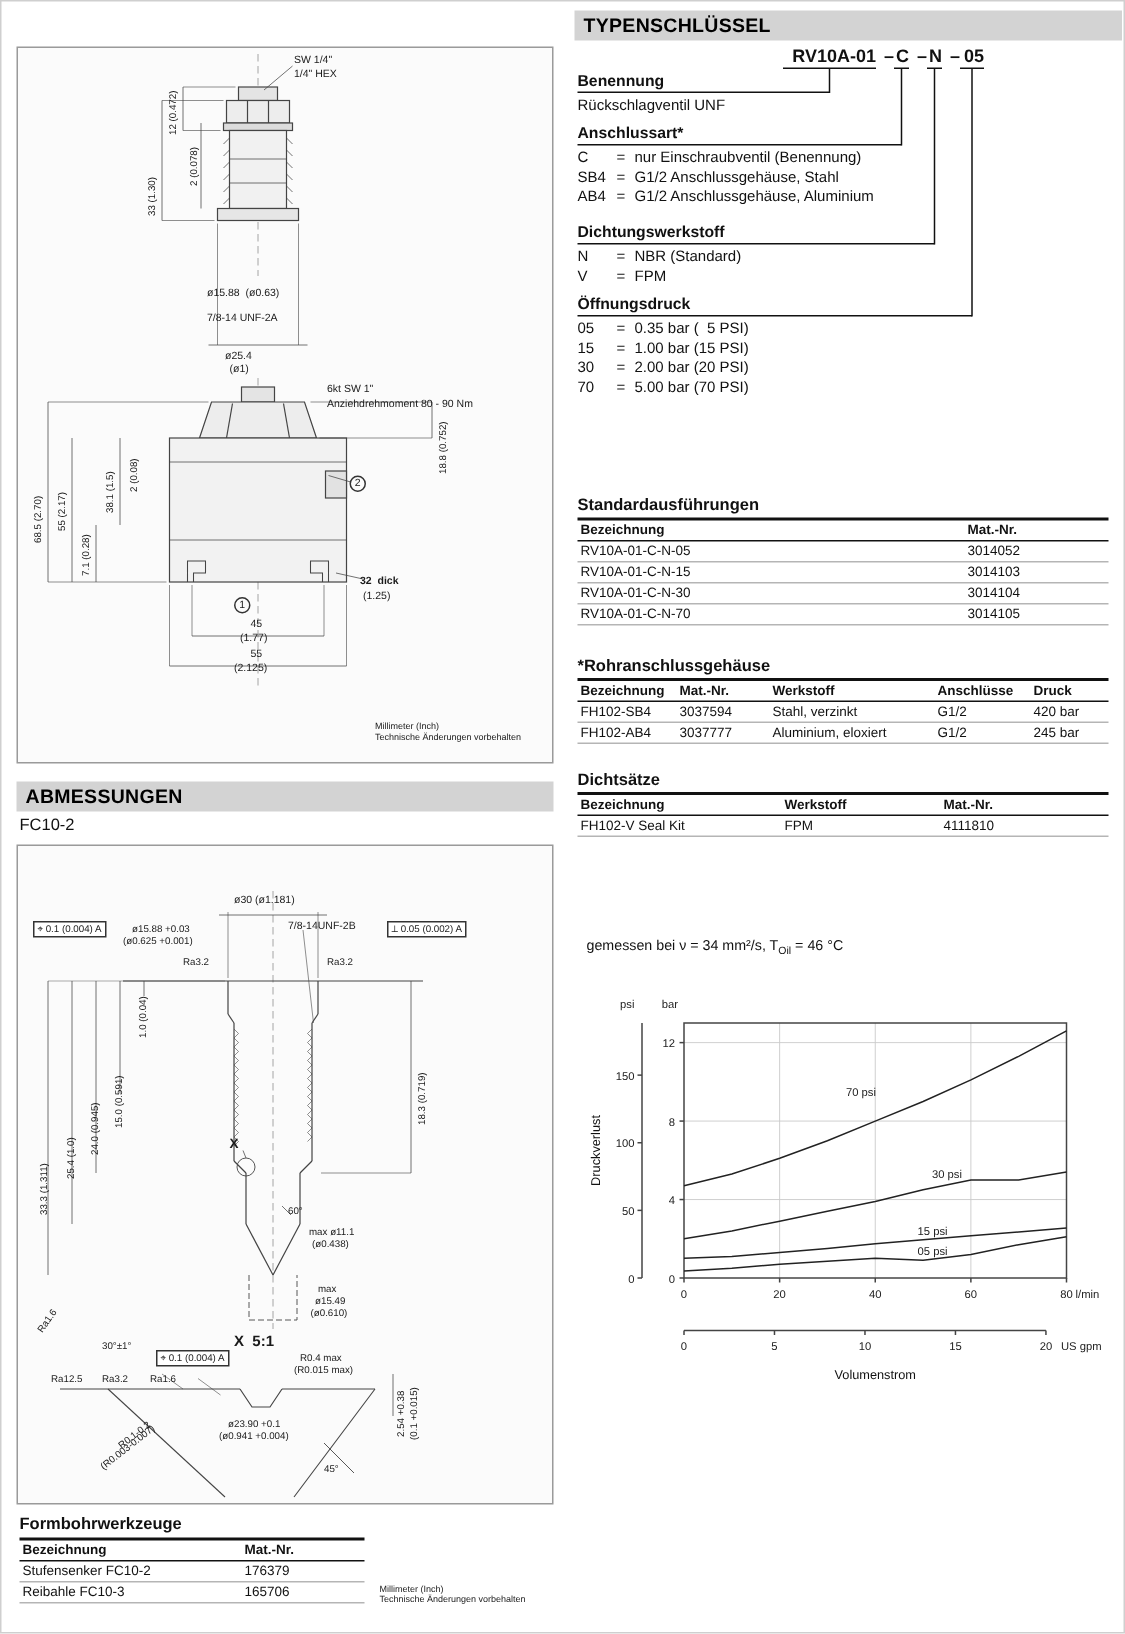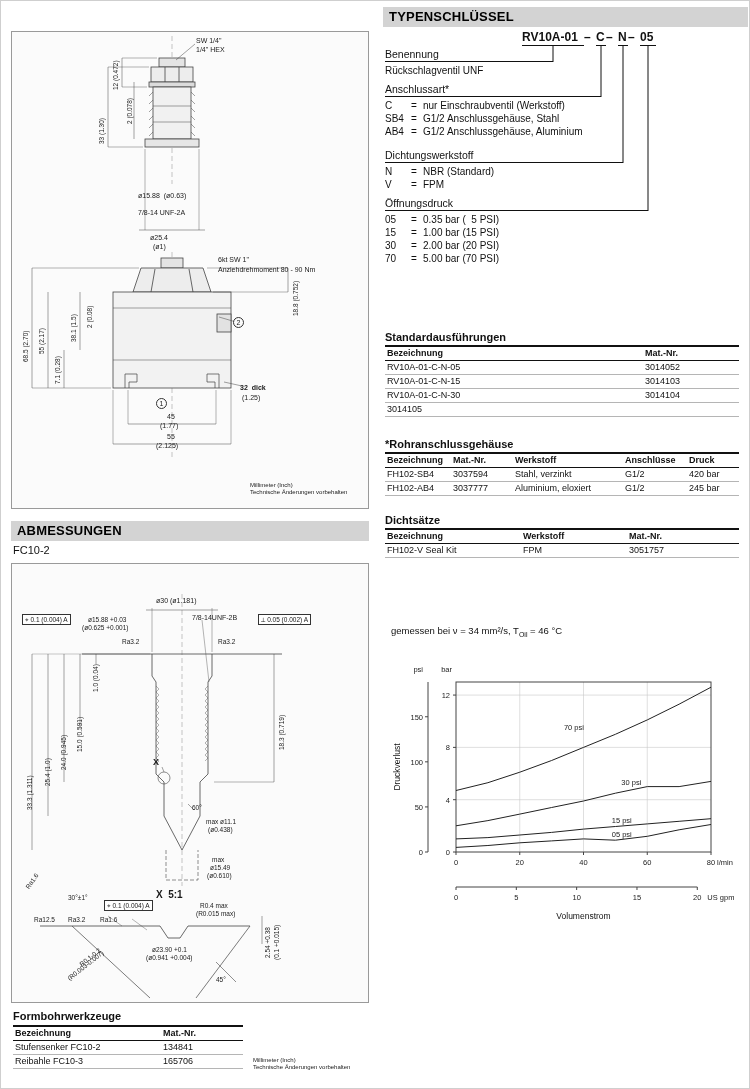--- a/index.html
+++ b/index.html
@@ -7,37 +7,37 @@
 body{font-family:"Liberation Sans","DejaVu Sans",sans-serif;background:#fff;color:#111;position:relative}
 .page{position:absolute;inset:0;background:#fff;border:1px solid #cfcfcf;overflow:hidden}
 .page>*{position:absolute}
 .hbar{height:20px;background:#d3d3d3;font-weight:bold;font-size:13px;line-height:20px;padding-left:6px;letter-spacing:.2px;color:#000}
 .dbox{border:1px solid #9a9a9a;background:#fbfbfb}
 .dbox svg{position:absolute;left:0;top:0}
 .dlabel{position:absolute;font-size:7px;line-height:1.08;white-space:pre;color:#1a1a1a;transform-origin:left top}
 .dlabel.circ{width:11px;height:11px;border:1px solid #333;border-radius:50%;text-align:center;line-height:10px;font-size:7px;background:#fbfbfb}
 .dlabel.tolbox{border:1px solid #333;padding:0 2px;background:#fff;line-height:9px;height:11px}
 #fc-label{font-size:11px}
-.tk-head{font-weight:normal;font-size:10.5px;line-height:13px;border-bottom:1px solid #111;height:14px}
+.tk-head{font-weight:bold;font-size:10.5px;line-height:13px;border-bottom:1px solid #111;height:14px}
 .tk-val{font-size:10px;line-height:13px}
 .tk-list .kvrow{display:flex;font-size:10px;line-height:13px}
 .kvrow .k{width:26px}
 .kvrow .eq{width:12px}
 .kvrow .v{white-space:pre}
 .tbl-title{font-weight:bold;font-size:11px;line-height:14px}
 .tbl{border-top:2px solid #111;background:#fff}
 .trow{display:flex;border-bottom:1px solid #b5b5b5;font-size:9px;line-height:13px}
 .trow.thead{font-weight:bold;border-bottom:1px solid #111}
 .tcell{padding:0 2px;white-space:nowrap;overflow:hidden}
 #tbl-std .c0{flex:1}#tbl-std .c1{width:96px}
 #tbl-rohr .c0{width:66px}#tbl-rohr .c1{width:62px}#tbl-rohr .c2{width:110px}#tbl-rohr .c3{width:64px}#tbl-rohr .c4{flex:1}
 #tbl-dicht .c0{width:136px}#tbl-dicht .c1{width:106px}#tbl-dicht .c2{flex:1}
 #tbl-form .c0{width:148px}#tbl-form .c1{flex:1}
 #code{height:18px;font-weight:bold;font-size:12px}
-#code span{position:absolute;top:0;text-align:left;line-height:14px}
+#code span{position:absolute;top:0;text-align:right;line-height:14px}
 #code .cp{border-bottom:1.5px solid #111;height:16px}
 #kl-cond{font-size:9.5px}
 #kl-cond sub{font-size:7px}
 svg text{font-family:"Liberation Sans","DejaVu Sans",sans-serif}
 .ctick{font-size:7.5px;fill:#222}
 .caxis{font-size:8.5px;fill:#111}
 #bottom-note{font-size:6px;line-height:7px;color:#222}
 #tk-lines{pointer-events:none}
 </style>
 </head>
@@ -221,21 +221,21 @@
     </div>
 
   <div class="tbl-title" id="form-title" style="left:12px;top:1008px">Formbohrwerkzeuge</div>
   <div class="tbl" id="tbl-form" style="left:12px;top:1024px;width:230px">
       <div class="trow thead">
         <div class="tcell c0">Bezeichnung</div>
         <div class="tcell c1">Mat.-Nr.</div>
       </div>
       <div class="trow">
         <div class="tcell c0">Stufensenker FC10-2</div>
-        <div class="tcell c1">134841</div>
+        <div class="tcell c1">176379</div>
       </div>
       <div class="trow">
         <div class="tcell c0">Reibahle FC10-3</div>
         <div class="tcell c1">165706</div>
       </div>
     </div>
 
   <div id="bottom-note" style="left:252px;top:1056px">
     <div>Millimeter (Inch)</div>
     <div>Technische Änderungen vorbehalten</div>
@@ -258,21 +258,21 @@
   </svg>
 
   <div class="tk-head" style="left:384px;top:47px;width:168px">Benennung</div>
   <div class="tk-val" style="left:384px;top:63px">Rückschlagventil UNF</div>
 
   <div class="tk-head" style="left:384px;top:82px;width:216px">Anschlussart*</div>
   <div class="tk-list" style="left:384px;top:98px">
       <div class="kvrow">
         <span class="k">C</span>
         <span class="eq">=</span>
-        <span class="v">nur Einschraubventil (Werkstoff)</span>
+        <span class="v">nur Einschraubventil (Benennung)</span>
       </div>
       <div class="kvrow">
         <span class="k">SB4</span>
         <span class="eq">=</span>
         <span class="v">G1/2 Anschlussgehäuse, Stahl</span>
       </div>
       <div class="kvrow">
         <span class="k">AB4</span>
         <span class="eq">=</span>
         <span class="v">G1/2 Anschlussgehäuse, Aluminium</span>
@@ -329,20 +329,21 @@
       </div>
       <div class="trow">
         <div class="tcell c0">RV10A-01-C-N-15</div>
         <div class="tcell c1">3014103</div>
       </div>
       <div class="trow">
         <div class="tcell c0">RV10A-01-C-N-30</div>
         <div class="tcell c1">3014104</div>
       </div>
       <div class="trow">
+        <div class="tcell c0">RV10A-01-C-N-70</div>
         <div class="tcell c1">3014105</div>
       </div>
     </div>
 
   <div class="tbl-title" style="left:384px;top:436px">*Rohranschlussgehäuse</div>
   <div class="tbl" id="tbl-rohr" style="left:384px;top:451px;width:354px">
       <div class="trow thead">
         <div class="tcell c0">Bezeichnung</div>
         <div class="tcell c1">Mat.-Nr.</div>
         <div class="tcell c2">Werkstoff</div>
@@ -368,21 +369,21 @@
   <div class="tbl-title" style="left:384px;top:512px">Dichtsätze</div>
   <div class="tbl" id="tbl-dicht" style="left:384px;top:527px;width:354px">
       <div class="trow thead">
         <div class="tcell c0">Bezeichnung</div>
         <div class="tcell c1">Werkstoff</div>
         <div class="tcell c2">Mat.-Nr.</div>
       </div>
       <div class="trow">
         <div class="tcell c0">FH102-V Seal Kit</div>
         <div class="tcell c1">FPM</div>
-        <div class="tcell c2">3051757</div>
+        <div class="tcell c2">4111810</div>
       </div>
     </div>
 
 
   <div id="kl-cond" style="left:390px;top:624px">
     <span>gemessen bei ν = 34 mm²/s, T</span><sub>Oil</sub><span> = 46 °C</span>
   </div>
 
   <svg id="kennlinie-chart" style="left:385px;top:646px" width="355" height="300" viewBox="0 0 355 300">
       <line x1="133.75" y1="35" x2="133.75" y2="205" stroke="#c9c9c9" stroke-width="0.6"></line>

